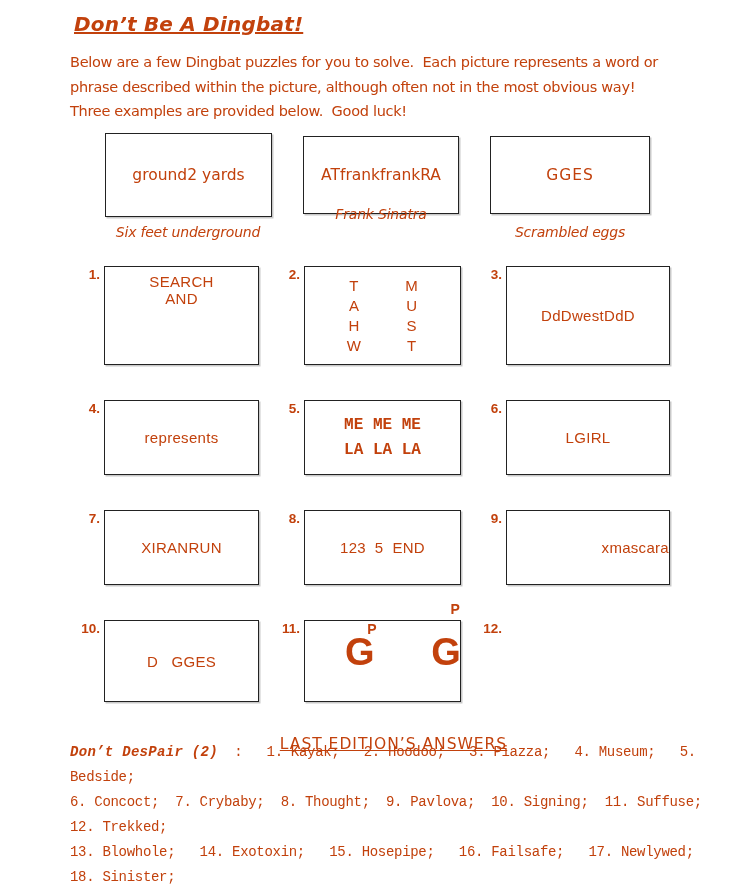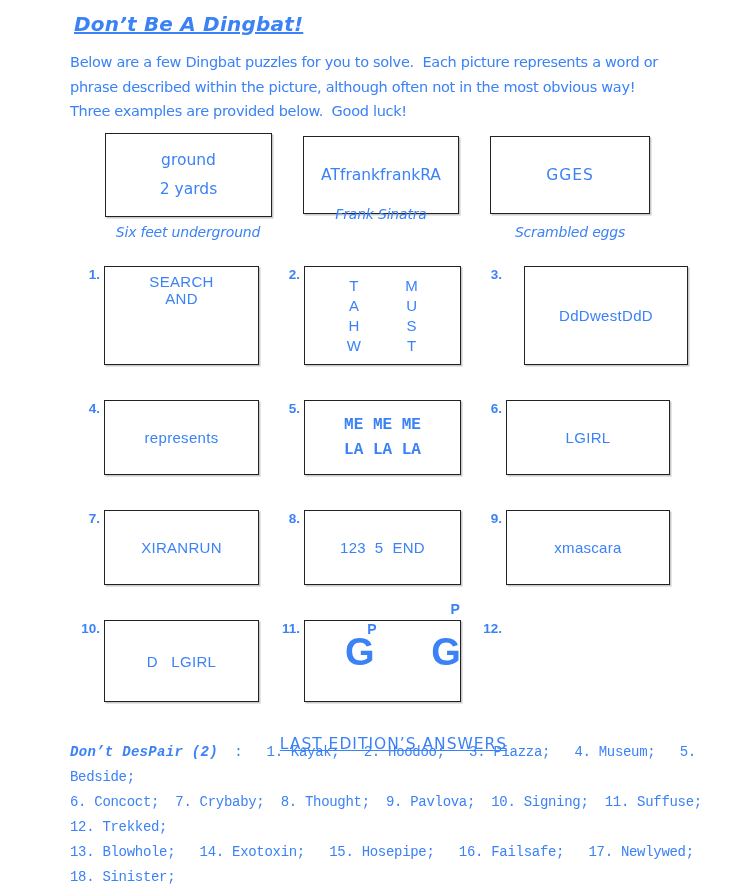--- a/index.html
+++ b/index.html
@@ -1,32 +1,32 @@
 <!DOCTYPE html>
 <html><head>
 <meta charset="utf-8">
 <style>
   html,body{margin:0;padding:0;background:#ffffff;}
-  #page{position:relative;width:720px;height:891px;background:#ffffff;color:#3b82f6;
+  #page{position:relative;width:720px;height:891px;background:#ffffff;color:#c2410c;
         font-family:"DejaVu Sans",sans-serif;overflow:hidden;}
 
   .title{position:absolute;left:74px;top:12px;font-size:20px;font-weight:bold;font-style:italic;
          text-decoration:underline;letter-spacing:.2px;}
   .intro{position:absolute;left:70px;top:50px;width:645px;font-size:14.5px;line-height:24.5px;
          letter-spacing:-.3px;white-space:pre-wrap;}
 
   .box{position:absolute;border:1px solid #222;background:#fff;box-sizing:border-box;
        display:flex;align-items:center;justify-content:center;
        box-shadow:1.5px 1.5px 0 #c9c9c9;}
   .box span{white-space:pre;}
 
   .comic{font-family:"DejaVu Sans",sans-serif;}
   .arial{font-family:"Liberation Sans",sans-serif;font-size:15px;letter-spacing:.3px;}
 
-  .ex-content{display:flex;flex-direction:column;align-items:center;line-height:29px;
+  .ex-content{display:flex;flex-direction:row;align-items:center;line-height:29px;
               font-size:15.5px;}
   .caption{position:absolute;width:200px;text-align:center;font-style:italic;font-size:14px;
            letter-spacing:-.2px;}
 
   .num{position:absolute;width:30px;text-align:right;font-family:"Liberation Sans",sans-serif;
        font-weight:bold;font-size:13.5px;}
 
   .stack-between{display:flex;flex-direction:column;justify-content:flex-start;align-items:center;
                  width:100%;height:100%;box-sizing:border-box;padding:6px 0 10px;}
   .two-cols{display:flex;gap:44px;}
@@ -95,21 +95,21 @@
       <div class="vcol">
         <span>M</span>
         <span>U</span>
         <span>S</span>
         <span>T</span>
       </div>
     </div>
   </div>
 
   <span class="num" style="left:472px;top:267px;">3.</span>
-  <div class="box arial" style="left:506px;top:266px;width:164px;height:99px;margin-left:18px;">
+  <div class="box arial" style="left:506px;top:266px;width:164px;height:99px;">
     <span>DdDwestDdD</span>
   </div>
 
   <span class="num" style="left:70px;top:401px;">4.</span>
   <div class="box arial" style="left:104px;top:400px;width:155px;height:75px;">
     <span>represents</span>
   </div>
 
   <span class="num" style="left:270px;top:401px;">5.</span>
   <div class="box" style="left:304px;top:400px;width:157px;height:75px;">
@@ -128,27 +128,27 @@
   <div class="box arial" style="left:104px;top:510px;width:155px;height:75px;">
     <span>XIRANRUN</span>
   </div>
 
   <span class="num" style="left:270px;top:511px;">8.</span>
   <div class="box arial" style="left:304px;top:510px;width:157px;height:75px;">
     <span>123  5  END</span>
   </div>
 
   <span class="num" style="left:472px;top:511px;">9.</span>
-  <div class="box arial" style="left:506px;top:510px;width:164px;height:75px;">
+  <div class="box arial" style="left:506px;top:510px;width:164px;height:75px;justify-content:flex-end;">
     <span>xmascara</span>
   </div>
 
   <span class="num" style="left:70px;top:621px;">10.</span>
   <div class="box arial" style="left:104px;top:620px;width:155px;height:82px;">
-    <span>D   LGIRL</span>
+    <span>D   GGES</span>
   </div>
 
   <span class="num" style="left:270px;top:621px;">11.</span>
   <div class="box" style="left:304px;top:620px;width:157px;height:82px;">
     <div class="gg">
       <span class="gwrap">
         <span class="bigG">G</span>
         <span class="smallL inside">P</span>
       </span>
       <span class="gwrap">

